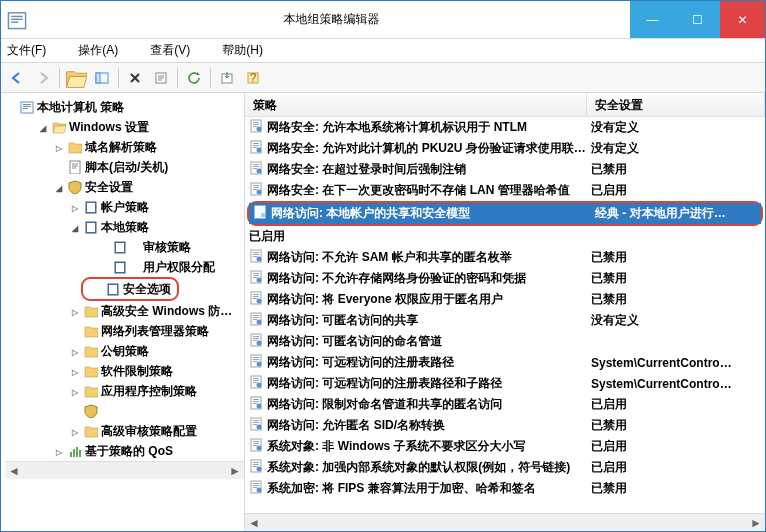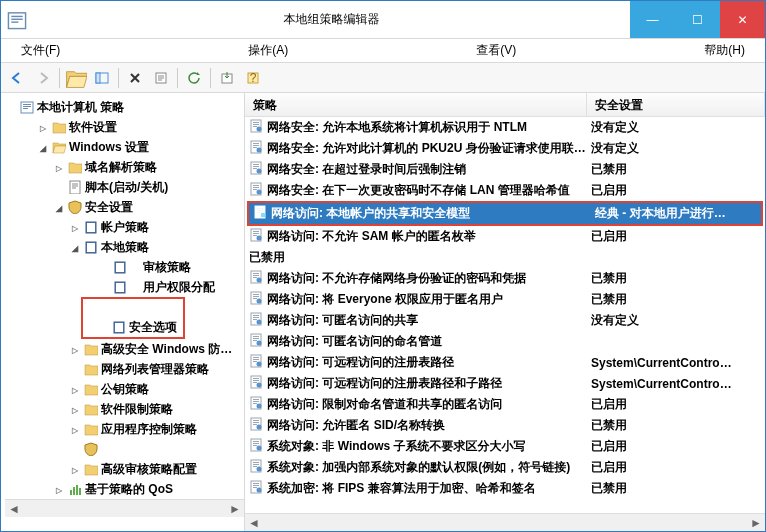--- a/index.html
+++ b/index.html
@@ -5,40 +5,40 @@
 * { box-sizing: border-box; margin: 0; padding: 0; font-family: "Microsoft YaHei", "Segoe UI", Tahoma, sans-serif; font-size: 12px; }
 body { background: #fff; width: 766px; height: 532px; overflow: hidden; border: 1px solid #2e7bc1; display: flex; flex-direction: column; }
 .titlebar { background: linear-gradient(#fff,#fff); height: 38px; display: flex; align-items: center; border-bottom: 1px solid #d9d9d9; }
 .titlebar .icon { width: 20px; height: 20px; margin: 0 6px; }
 .titlebar .title { flex: 1; text-align: center; color: #000; }
 .titlebar .win-btns { display: flex; height: 100%; }
 .titlebar .win-btn { width: 45px; display: flex; align-items: center; justify-content: center; color: #000; }
 .titlebar .win-btn.min { background: #38a7e0; color:#fff;}
 .titlebar .win-btn.max { background: #38a7e0; color:#fff;}
 .titlebar .win-btn.close { background: #e04343; color: #fff; }
-.menubar { height: 24px; display: flex; align-items: center; padding: 0 14px; border-bottom: 1px solid #d9d9d9; gap: 4px; background:#fff;justify-content:space-between;}
+.menubar { height: 24px; display: flex; align-items: center; padding: 0 0; border-bottom: 1px solid #d9d9d9; gap: 20px; background:#fff;}
 .menubar .menu-item { padding: 2px 6px; cursor: default; }
 .toolbar { height: 30px; display: flex; align-items: center; padding: 0 4px; gap: 2px; border-bottom: 1px solid #d9d9d9; background:#f7f7f7;}
 .toolbar .tbtn { width: 24px; height: 24px; display: flex; align-items: center; justify-content: center; border: 1px solid transparent; }
 .toolbar .sep { width: 1px; height: 20px; background: #ccc; margin: 0 2px; }
 .content { flex: 1; display: flex; overflow: hidden; font-weight: bold; }
 .tree-pane { width: 244px; border-right: 1px solid #d9d9d9; overflow: auto; padding: 4px 0 0 4px; background:#fff;}
 .list-pane { flex: 1; display: flex; flex-direction: column; overflow: hidden; background:#fff;}
 .list-header { height: 24px; display: flex; border-bottom: 1px solid #e0e0e0; background: linear-gradient(#fdfdfd,#f0f0f0); }
 .col { padding: 4px 8px; border-right: 1px solid #e0e0e0; white-space: nowrap; overflow: hidden; }
 .col.name { width: 342px; }
 .col.val { flex: 1; }
 .list-body { flex: 1; overflow: auto; }
 .row { display: flex; height: 21px; align-items: center; }
 .row .cell { padding: 0 4px; white-space: nowrap; overflow: hidden; text-overflow: ellipsis; }
 .row .cell.name { width: 342px; display: flex; align-items: center; gap: 4px; }
 .row .cell.val { flex: 1; }
 .row.selected { background: #2e7bc1; color: #fff; }
 .row.selected .pol-icon { filter: brightness(1.5); }
-.highlight-box { border: 2px solid #d43; border-radius: 0; }
+.highlight-box { border: 2px solid #d43; border-radius: 9px; }
 .tree-row { display: flex; align-items: center; height: 20px; gap: 2px; white-space: nowrap; cursor: default;}
 .twisty { width: 12px; text-align: center; color: #666; font-size: 10px; }
 .twisty.open::before { content: "◢"; color:#555; font-size:8px;}
 .twisty.closed::before { content: "▷"; color:#888; font-size:8px;}
 .twisty.none::before { content: ""; }
 .node-icon { width: 16px; height: 16px; display: inline-flex; align-items: center; justify-content: center; }
 .folder-icon svg, .node-icon svg, .pol-icon svg { width: 14px; height: 14px; }
 .ind-0{padding-left:0px;} .ind-1{padding-left:16px;} .ind-2{padding-left:32px;} .ind-3{padding-left:48px;} .ind-4{padding-left:64px;} .ind-5{padding-left:80px;gap:15px;}
 .scroll-x { height: 18px; display:flex; background:#f0f0f0; border-top:1px solid #ddd; align-items:center;}
 .scroll-x .arrow{width:18px;height:16px;display:flex;align-items:center;justify-content:center;color:#666;}
@@ -171,29 +171,20 @@
     <div class="tree-row ind-0">
       <span class="twisty none"></span>
       <span class="node-icon">
           <svg viewBox="0 0 14 14">
             <use href="#ico-gpo"></use>
           </svg>
         </span>
       <span>本地计算机 策略</span>
     </div>
     <div class="tree-row ind-2">
-      <span class="twisty closed"></span>
-      <span class="node-icon">
-          <svg viewBox="0 0 14 14">
-            <use href="#ico-folder"></use>
-          </svg>
-        </span>
-      <span>软件设置</span>
-    </div>
-    <div class="tree-row ind-2">
       <span class="twisty open"></span>
       <span class="node-icon">
           <svg viewBox="0 0 14 14">
             <use href="#ico-folder-open"></use>
           </svg>
         </span>
       <span>Windows 设置</span>
     </div>
     <div class="tree-row ind-3">
       <span class="twisty closed"></span>
@@ -252,21 +243,21 @@
     <div class="tree-row ind-5">
       <span class="twisty none"></span>
       <span class="node-icon">
           <svg viewBox="0 0 14 14">
             <use href="#ico-book"></use>
           </svg>
         </span>
       <span>用户权限分配</span>
     </div>
     <div class="highlight-box" style="display:inline-block;margin-left:76px;">
-      <div class="tree-row" style="padding-left:14px;padding-right:6px;margin-top:18px;">
+      <div class="tree-row" style="padding-left:8px;padding-right:6px;">
         <span class="twisty closed" style="visibility:hidden"></span>
         <span class="node-icon">
             <svg viewBox="0 0 14 14">
               <use href="#ico-book"></use>
             </svg>
           </span>
         <span>安全选项</span>
       </div>
     </div>
     <div class="tree-row ind-4">
@@ -394,29 +385,29 @@
             <div class="cell name">
               <span class="pol-icon"><svg viewBox="0 0 14 14" width="14" height="14">
                   <use href="#ico-policy"></use>
                 </svg></span>
               <span>网络访问: 本地帐户的共享和安全模型</span>
             </div>
             <div class="cell val">经典 - 对本地用户进行…</div>
           </div>
         </div>
         <div class="row">
-          <div class="cell name">
-            <span class="pol-icon"><svg viewBox="0 0 14 14" width="14" height="14">
-                <use href="#ico-policy"></use>
-              </svg></span>
-            <span>网络访问: 不允许 SAM 帐户的匿名枚举</span>
-          </div>
           <div class="cell val">已启用</div>
         </div>
         <div class="row">
+          <div class="cell name">
+            <span class="pol-icon"><svg viewBox="0 0 14 14" width="14" height="14">
+                <use href="#ico-policy"></use>
+              </svg></span>
+            <span>网络访问: 不允许 SAM 帐户和共享的匿名枚举</span>
+          </div>
           <div class="cell val">已禁用</div>
         </div>
         <div class="row">
           <div class="cell name">
             <span class="pol-icon"><svg viewBox="0 0 14 14" width="14" height="14">
                 <use href="#ico-policy"></use>
               </svg></span>
             <span>网络访问: 不允许存储网络身份验证的密码和凭据</span>
           </div>
           <div class="cell val">已禁用</div>

